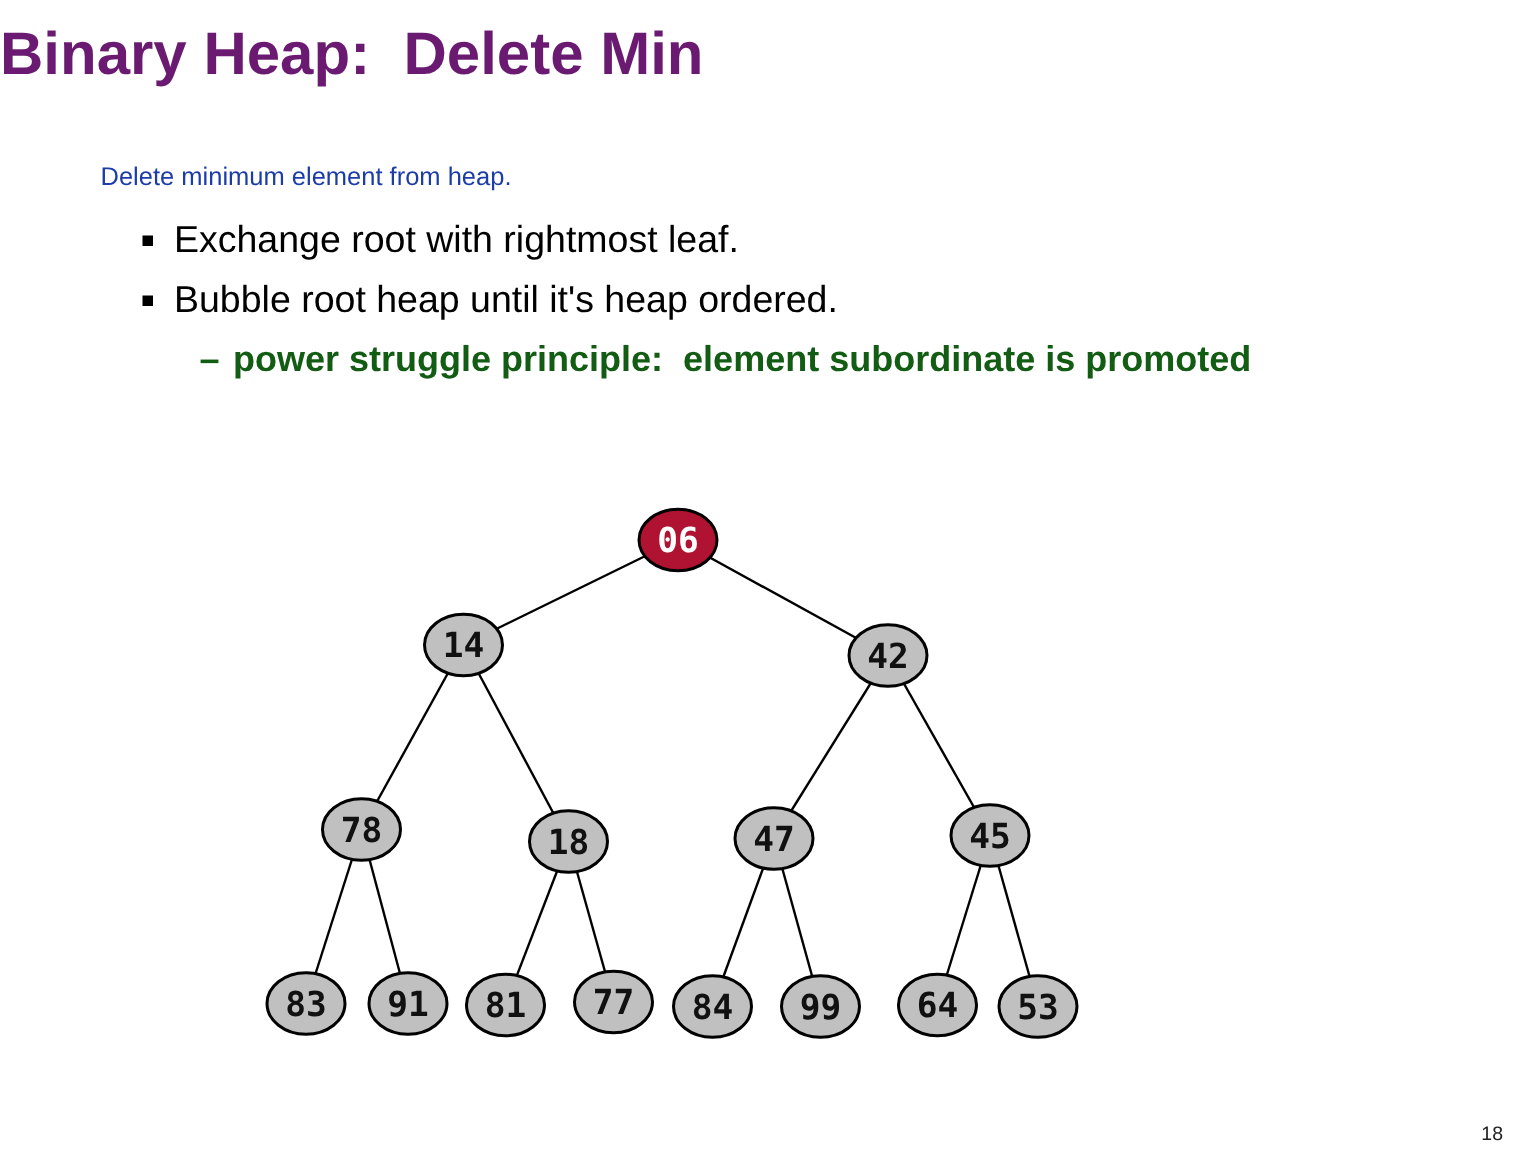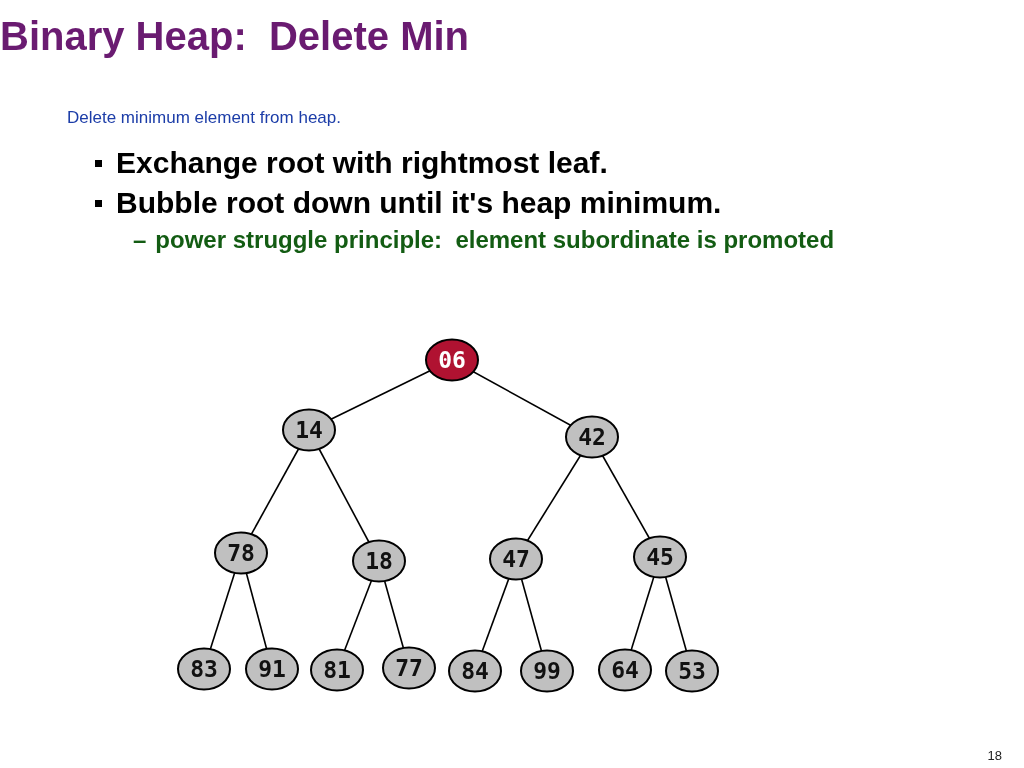--- a/index.html
+++ b/index.html
@@ -39,22 +39,22 @@
     align-items: center;
     gap: 14px;
   }
   .bullet-line .marker {
     width: 7px;
     height: 7px;
     background: var(--bullet_text, #000);
     flex: 0 0 auto;
   }
   .bullet-line .label {
-    font-size: 30px;
-    font-weight: bold;
+    font-size: 25px;
+    font-weight: normal;
     color: var(--bullet_text, #000);
     white-space: pre-wrap;
   }
   .bullet-1 { top: 146px; }
   .bullet-2 { top: 186px; }
   .sub-line {
     position: absolute;
     left: 133px;
     top: 226px;
     display: flex;
@@ -97,21 +97,21 @@
 
   <div class="heading">Delete minimum element from heap.</div>
 
   <div class="bullet-line bullet-1">
     <span class="marker"></span>
     <span class="label">Exchange root with rightmost leaf.</span>
   </div>
 
   <div class="bullet-line bullet-2">
     <span class="marker"></span>
-    <span class="label">Bubble root down until it's heap minimum.</span>
+    <span class="label">Bubble root heap until it's heap ordered.</span>
   </div>
 
   <div class="sub-line">
     <span class="dash">–</span>
     <span class="label">power struggle principle:  element subordinate is promoted</span>
   </div>
 
   <svg class="tree-svg" viewBox="0 0 1024 768" xmlns="http://www.w3.org/2000/svg">
       <line x1="452" y1="360" x2="309" y2="430" stroke="#000000" stroke-width="1.6"></line>
       <line x1="452" y1="360" x2="592" y2="437" stroke="#000000" stroke-width="1.6"></line>

